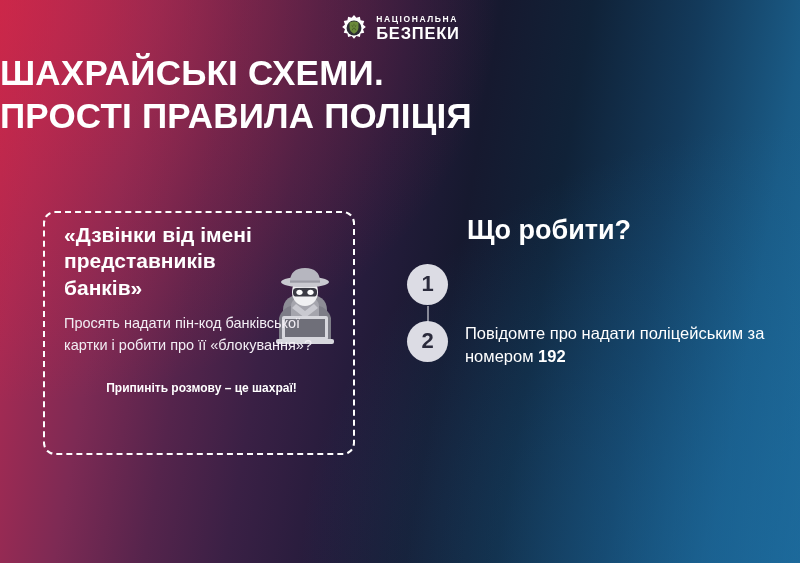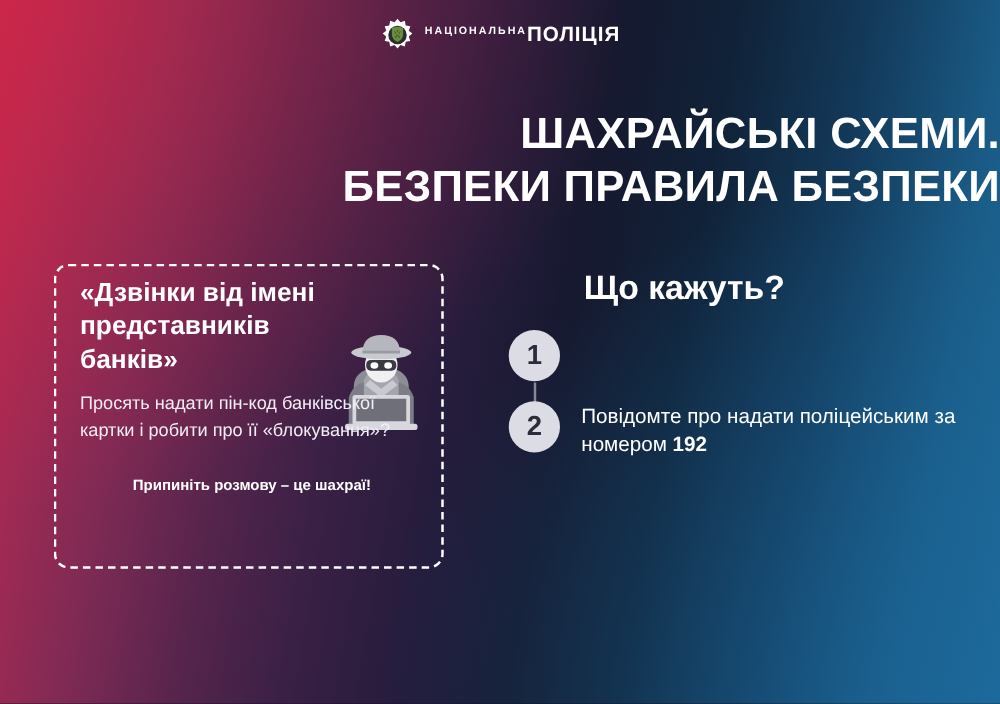--- a/index.html
+++ b/index.html
@@ -33,46 +33,45 @@
   .logo-wrap {
     position: absolute;
     left: 0; right: 0;
     top: 14px;
     display: flex;
     justify-content: center;
     align-items: center;
     gap: 8px;
   }
   .badge-icon { width: 28px; height: 28px; display: block; }
-  .logo-text { display: flex; flex-direction: row; line-height: 1; }
+  .logo-text { display: flex; flex-direction: column; line-height: 1; }
   .logo-top {
     color: #ffffff;
     font-size: 8.5px;
     font-weight: bold;
     letter-spacing: 1.6px;
     margin-bottom: 2px;
   }
   .logo-bottom {
     color: #ffffff;
     font-size: 16.5px;
     font-weight: bold;
     letter-spacing: 0.8px;
   }
   
   .title-block {
     position: absolute;
     left: 0; right: 0;
-    top: 86px;
-    text-align: right;
+    top: 52px;
+    text-align: left;
     color: #ffffff;
     font-weight: bold;
     font-size: 35px;
     line-height: 1.22;
     letter-spacing: 0.2px;
-    padding-left: 8px;
   }
   .title-line { display: block; white-space: nowrap; }
   
   .scheme-card {
     position: absolute;
     left: 43px;
     top: 211px;
     width: 312px;
     height: 244px;
     border: 2px dashed #ffffff;
@@ -184,27 +183,27 @@
     <span>
       <svg class="badge-icon" viewBox="0 0 40 40" aria-hidden="true">
         <path fill="#ffffff" d="M20 1.5l3.4 4.0 5.0-1.7 1.0 5.2 5.2 1.0-1.7 5.0 4.0 3.4 -4.0 3.4 1.7 5.0 -5.2 1.0 -1.0 5.2 -5.0-1.7 -3.4 4.0 -3.4-4.0 -5.0 1.7 -1.0-5.2 -5.2-1.0 1.7-5.0 -4.0-3.4 4.0-3.4 -1.7-5.0 5.2-1.0 1.0-5.2 5.0 1.7z"></path>
         <circle cx="20" cy="20" r="10.6" fill="#2b2b33"></circle>
         <path fill="#6b8a3c" d="M20 10.6c3.0 0 5.6 1.0 6.4 1.6v7.0c0 4.6-3.6 7.6-6.4 8.9-2.8-1.3-6.4-4.3-6.4-8.9v-7.0c0.8-0.6 3.4-1.6 6.4-1.6z"></path>
         <path fill="#3d5222" d="M20 13.2c-0.6 1.5-0.6 3.4 0 4.6 0.6-1.2 0.6-3.1 0-4.6zM16.6 15.4c0.2 1.6 1.0 3.0 2.0 3.8-0.2-1.6-1.0-3.0-2.0-3.8zM23.4 15.4c-1.0 0.8-1.8 2.2-2.0 3.8 1.0-0.8 1.8-2.2 2.0-3.8zM20 19.4c-1.6 0.8-2.6 2.4-2.8 4.2 1.4-0.6 2.4-2.2 2.8-4.2zM20 19.4c0.4 2.0 1.4 3.6 2.8 4.2-0.2-1.8-1.2-3.4-2.8-4.2z"></path>
       </svg>
     </span>
     <span class="logo-text">
       <span class="logo-top">НАЦІОНАЛЬНА</span>
-      <span class="logo-bottom">ПОЛІЦІЯ</span>
+      <span class="logo-bottom">БЕЗПЕКИ</span>
     </span>
   </div>
 
   <div class="title-block">
     <span class="title-line">ШАХРАЙСЬКІ СХЕМИ.</span>
-    <span class="title-line">БЕЗПЕКИ ПРАВИЛА БЕЗПЕКИ</span>
+    <span class="title-line">ПРОСТІ ПРАВИЛА ПОЛІЦІЯ</span>
   </div>
 
   <div class="scheme-card">
 
     <span class="hacker-art">
       <svg viewBox="0 0 80 88" aria-hidden="true">
 
         <path fill="#8d8d96" d="M18 52c0-10 7-16 22-16s22 6 22 16v30H18z"></path>
         <path fill="#a5a5ad" d="M26 48c0-6 6-10 14-10s14 4 14 10v10H26z"></path>
 
@@ -231,21 +230,21 @@
     </span>
 
     <div class="card-inner">
       <p class="card-heading">«Дзвінки від імені представників банків»</p>
       <p class="card-body">Просять надати пін-код банківської картки і робити про її «блокування»?</p>
       <p class="card-tagline">Припиніть розмову – це шахраї!</p>
     </div>
   </div>
 
   <div class="actions">
-    <h2 class="actions-heading">Що кажуть?</h2>
+    <h2 class="actions-heading">Що робити?</h2>
 
     <div class="steps">
       <span class="step-connector"></span>
 
       <div class="step step-1">
         <span class="step-circle">1</span>
       </div>
 
       <div class="step step-2">
         <span class="step-circle">2</span>

